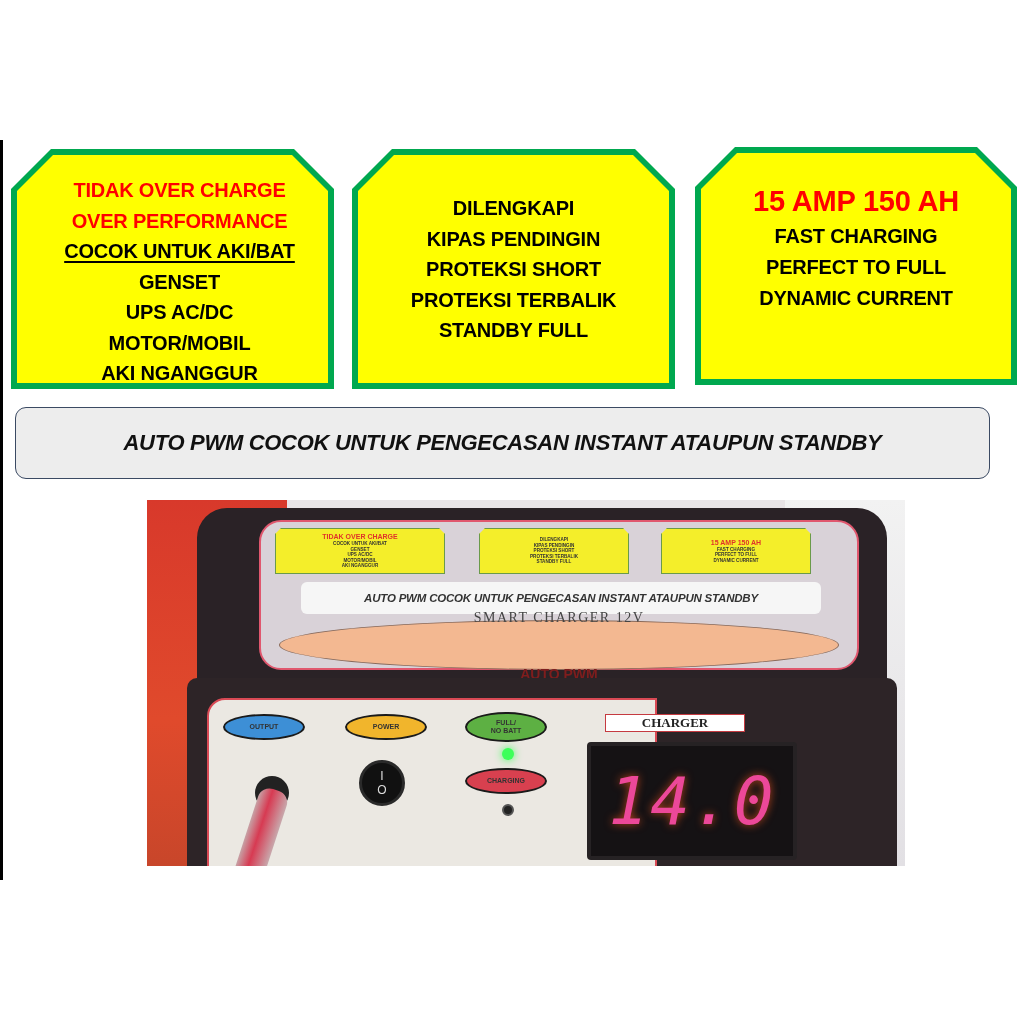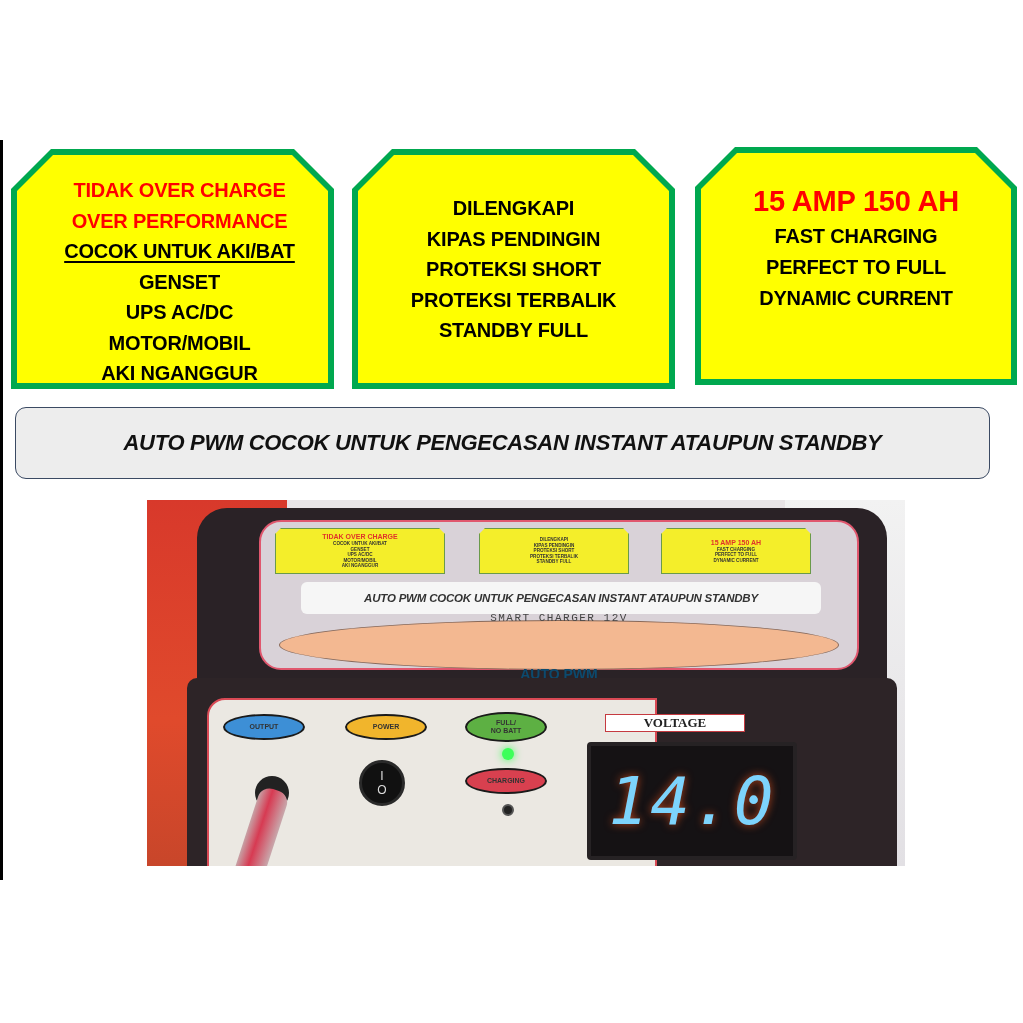--- a/index.html
+++ b/index.html
@@ -67,22 +67,22 @@
     position: absolute; left: 40px; top: 60px; width: 520px; height: 32px;
     background: #f6f6f6; border-radius: 6px;
     display: flex; align-items: center; justify-content: center;
     font-size: 11.5px; font-style: italic; color: #333; font-weight: bold; letter-spacing: -0.2px;
   }
   .oval {
     position: absolute; left: 18px; top: 98px; width: 560px; height: 50px;
     background: #f3b891; border: 1px solid #8a6a5a; border-radius: 50%;
     display: flex; flex-direction: column; align-items: center; justify-content: center;
   }
-  .oval .t1 { font-family: Liberation Mono, monospace; font-size: 11px; color: #444; letter-spacing: 1.5px; line-height: 18px; }
-  .oval .t2 { font-size: 14px; font-weight: bold; color: #0c4a6e; line-height: 16px; margin-top: 39px; }
+  .oval .t1 { font-family: Liberation Serif, serif; font-size: 14px; color: #444; letter-spacing: 1.5px; line-height: 18px; }
+  .oval .t2 { font-size: 14px; font-weight: bold; color: #7f1d1d; line-height: 16px; margin-top: 39px; }
 
   .box-front {
     position: absolute; left: 40px; top: 178px; width: 710px; height: 200px;
     background: #2d2427; border-radius: 10px;
   }
   .front-label {
     position: absolute; left: 20px; top: 20px; width: 450px; height: 180px;
     background: #ebe8e2; border: 2px solid #d94a55; border-radius: 18px 0 0 0;
   }
   .ind-oval {
@@ -109,21 +109,21 @@
     background: #fff; border: 1.5px solid #c53a40;
     display: flex; align-items: center; justify-content: center;
     font-family: "Liberation Serif", serif; font-weight: bold; font-size: 13px; color: #222;
   }
   .meter {
     position: absolute; left: 440px; top: 242px; width: 210px; height: 118px;
     background: #151214; border: 4px solid #262224; border-radius: 4px;
     display: flex; align-items: center; justify-content: center;
   }
   .meter span {
-    font-family: "DejaVu Sans Mono", monospace; font-size: 66px; color: #7dd3fc;
+    font-family: "DejaVu Sans Mono", monospace; font-size: 66px; color: #ec4899;
     font-style: italic; letter-spacing: 2px; text-shadow: 0 0 8px rgba(255,90,31,0.7);
   }
 </style>
 </head>
 <body>
 
 <div class="left-rule"></div>
 
 <div class="panel" id="panel1">
   <div class="panel-inner">
@@ -214,17 +214,17 @@
       <div class="led-off" style="left:293px;top:104px;"></div>
       <div class="cable-hole" style="left:46px;top:76px;"></div>
       <div class="cable"></div>
       <div class="switch" style="left:150px;top:60px;">
         <span>I</span>
         <span>O</span>
       </div>
     </div>
   </div>
 
-  <div class="voltage-title">VOLTAGE</div>
+  <div class="voltage-title">CHARGER</div>
   <div class="meter">
     <span>14.0</span>
   </div>
 </div>
 
 </body></html>

